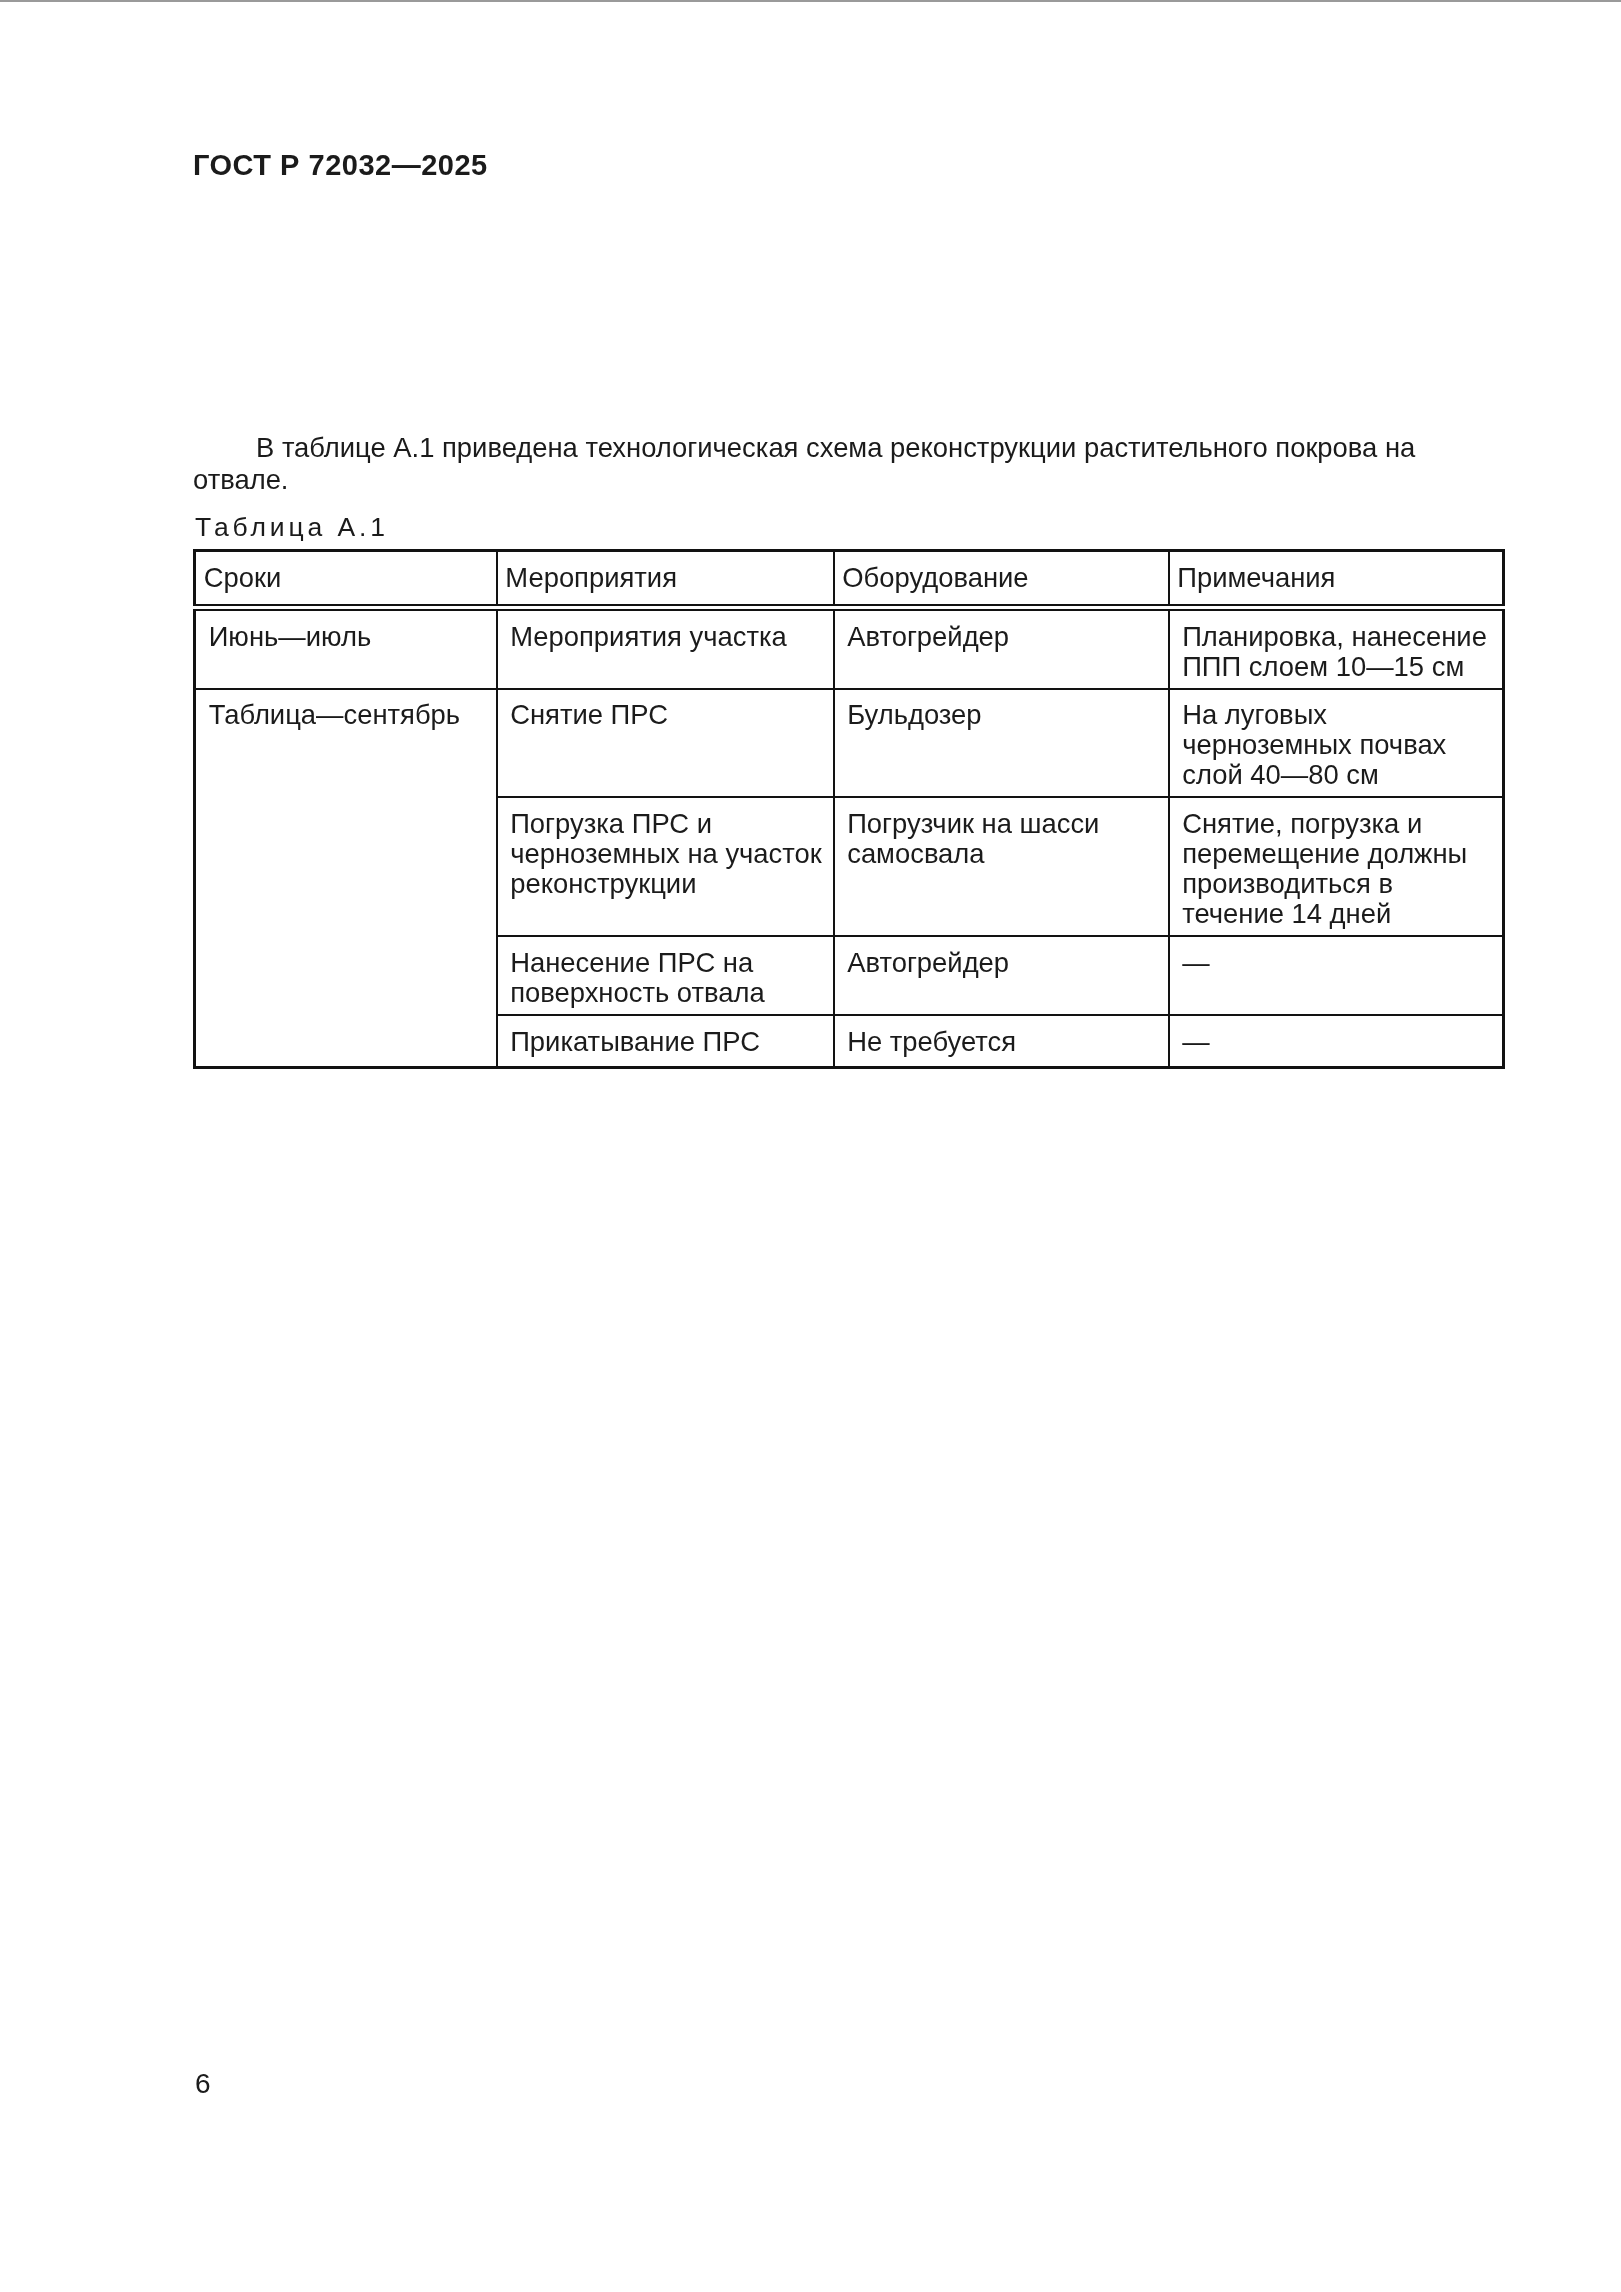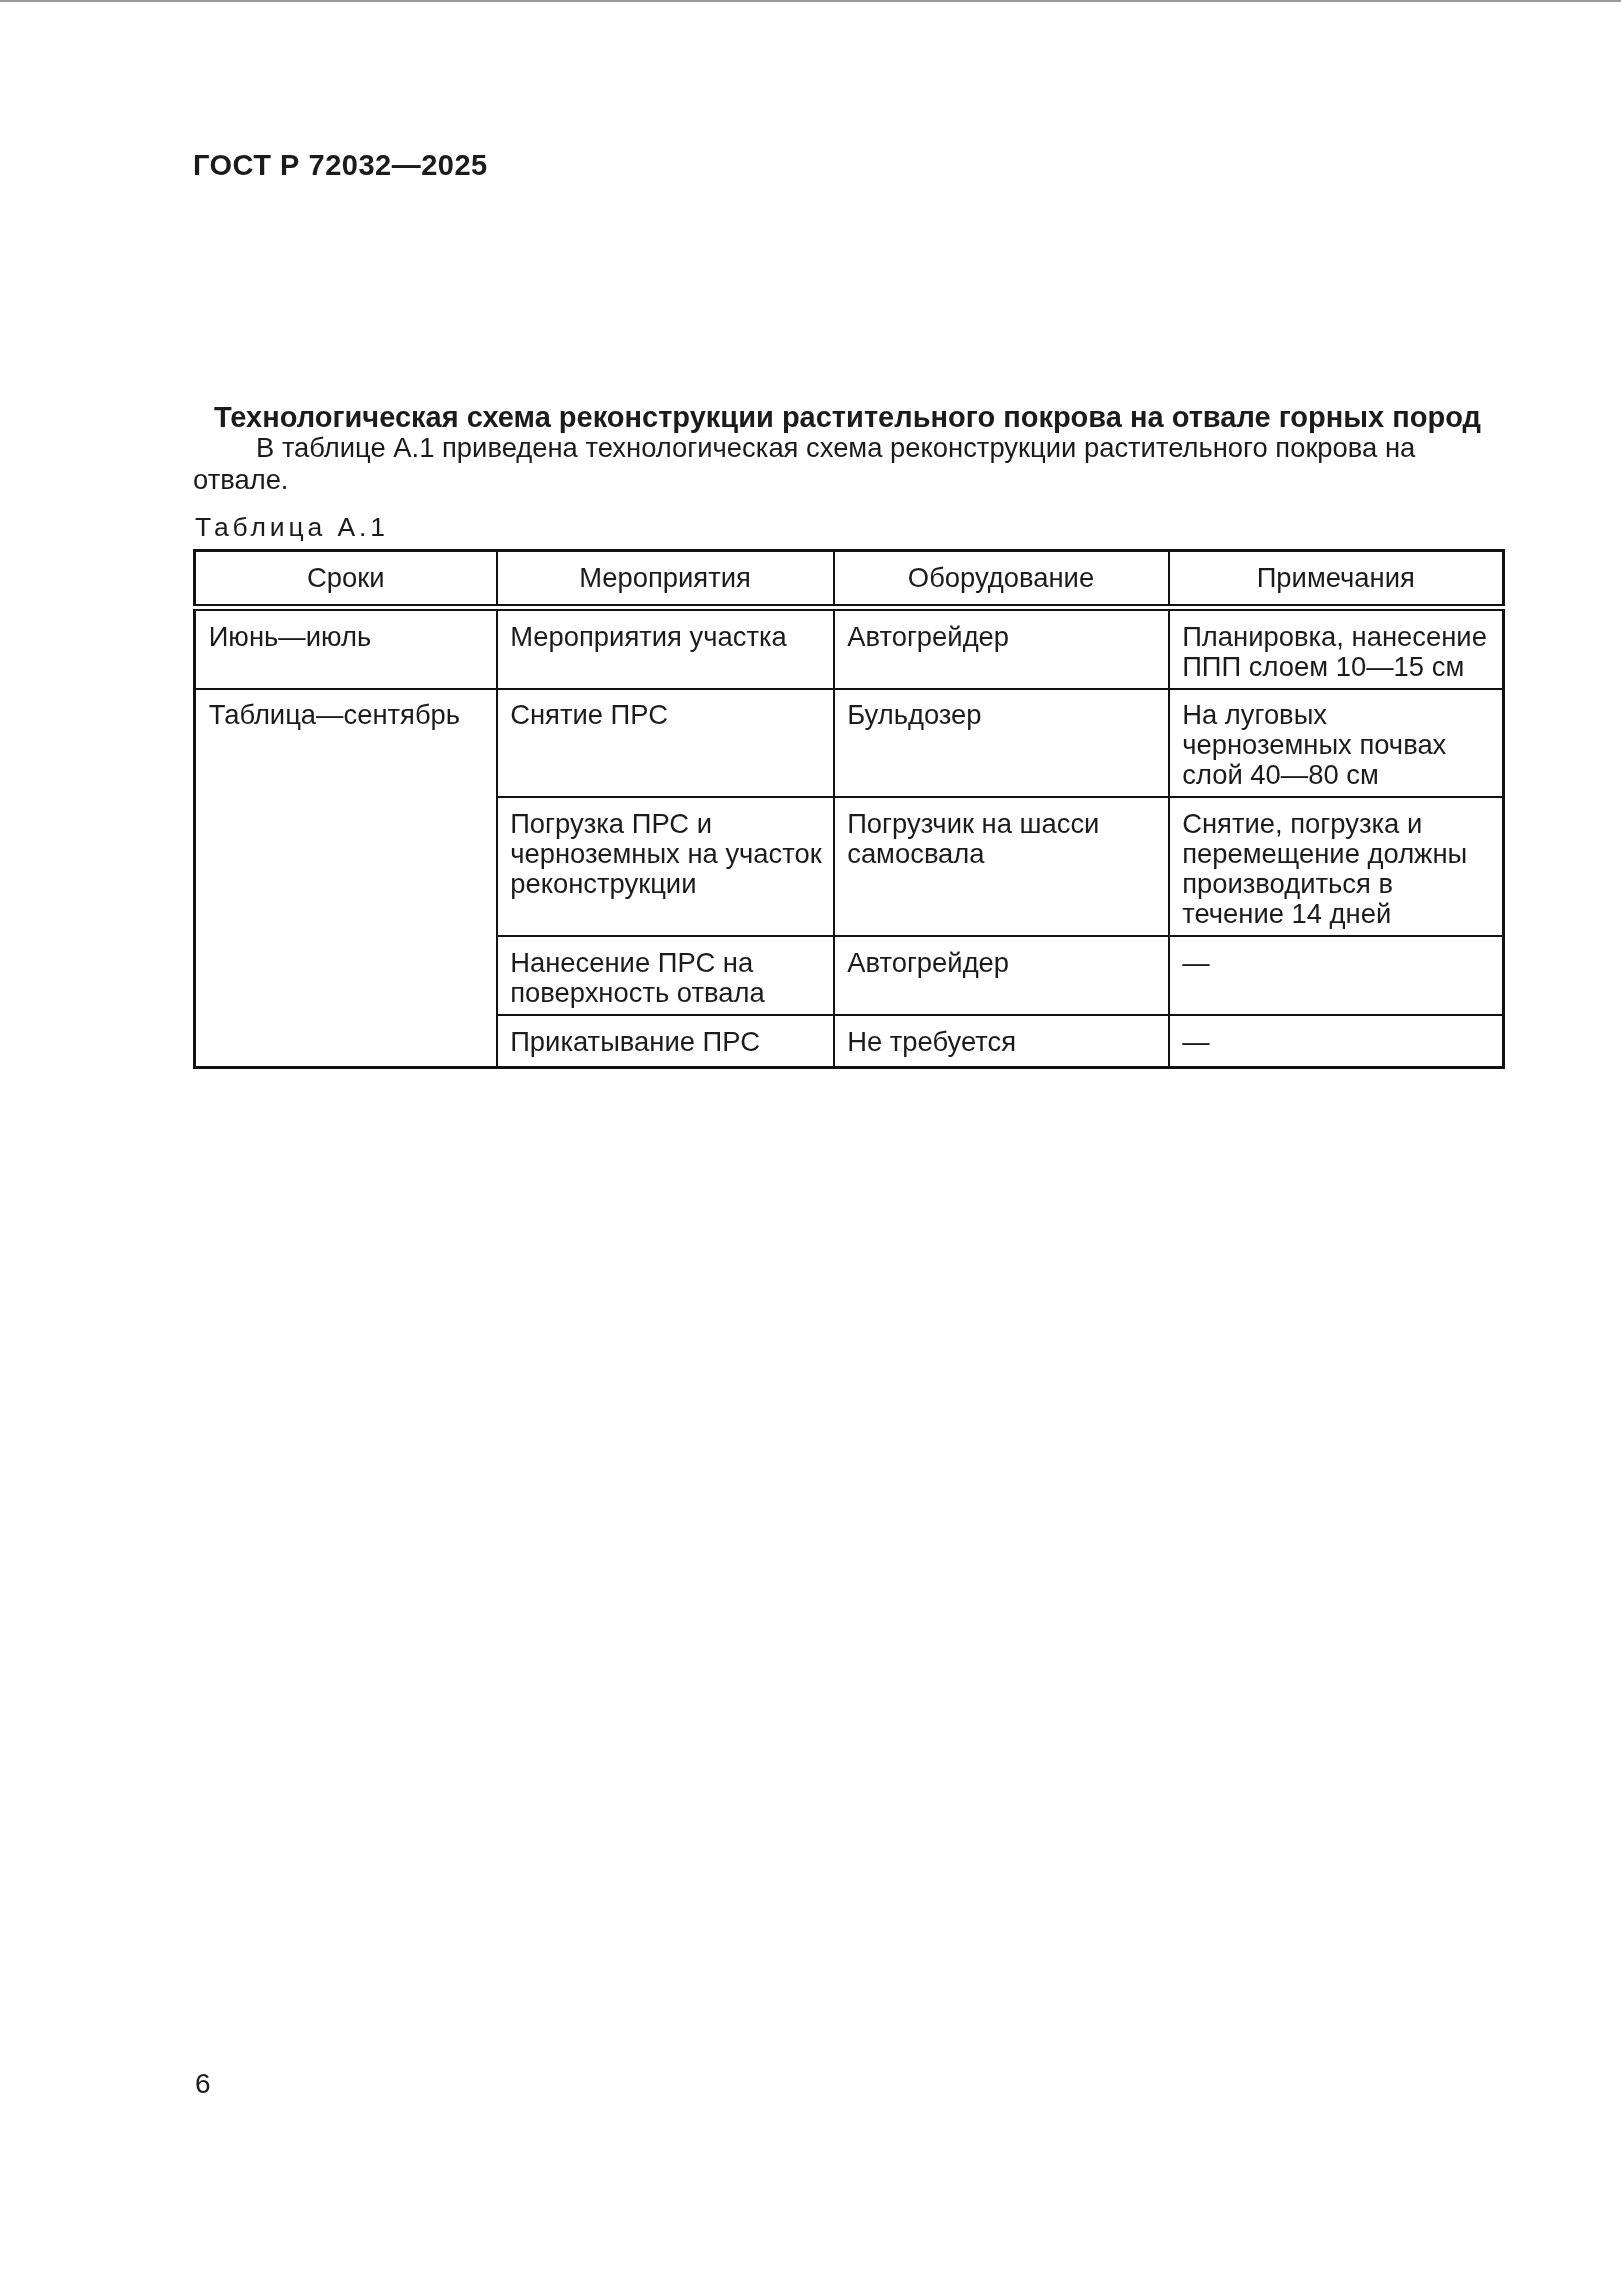--- a/index.html
+++ b/index.html
@@ -67,21 +67,21 @@
   table.gost {
     width: 1309px;
     table-layout: fixed;
     border-collapse: collapse;
     border: 3.9px solid #121212;
     font-size: 27.4px;
     line-height: 30px;
   }
   table.gost th {
     font-weight: normal;
-    text-align: center;
+    text-align: left;
     vertical-align: middle;
     border: 2.9px solid #121212;
     border-bottom: 7.8px double #121212;
     height: 57px;
     padding: 3.9px 7.8px;
   }
   table.gost td {
     border: 2.9px solid #121212;
     vertical-align: top;
     text-align: left;
@@ -101,21 +101,20 @@
   }
 </style>
 </head>
 <body>
 
 <div class="page">
 
   <div class="doc-code">ГОСТ Р 72032—2025</div>
 
 
-  <div class="main-title">Технологическая схема реконструкции растительного покрова на отвале горных пород</div>
 
   <p class="intro">В таблице А.1 приведена технологическая схема реконструкции растительного покрова на отвале.</p>
 
   <div class="table-caption">Таблица А.1</div>
 
   <div class="tbl-wrap">
     <table class="gost">
       <colgroup>
         <col style="width:302px">
         <col style="width:337px">

